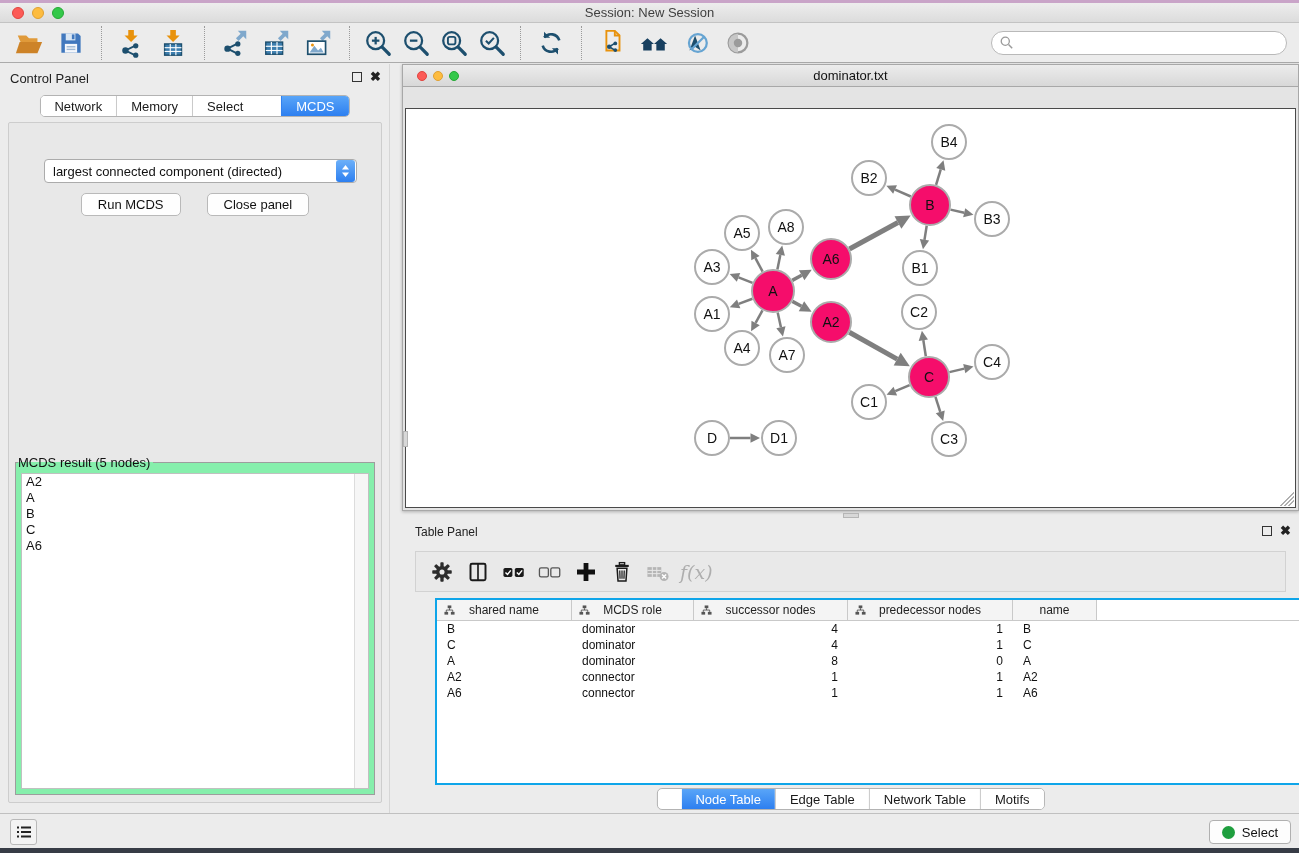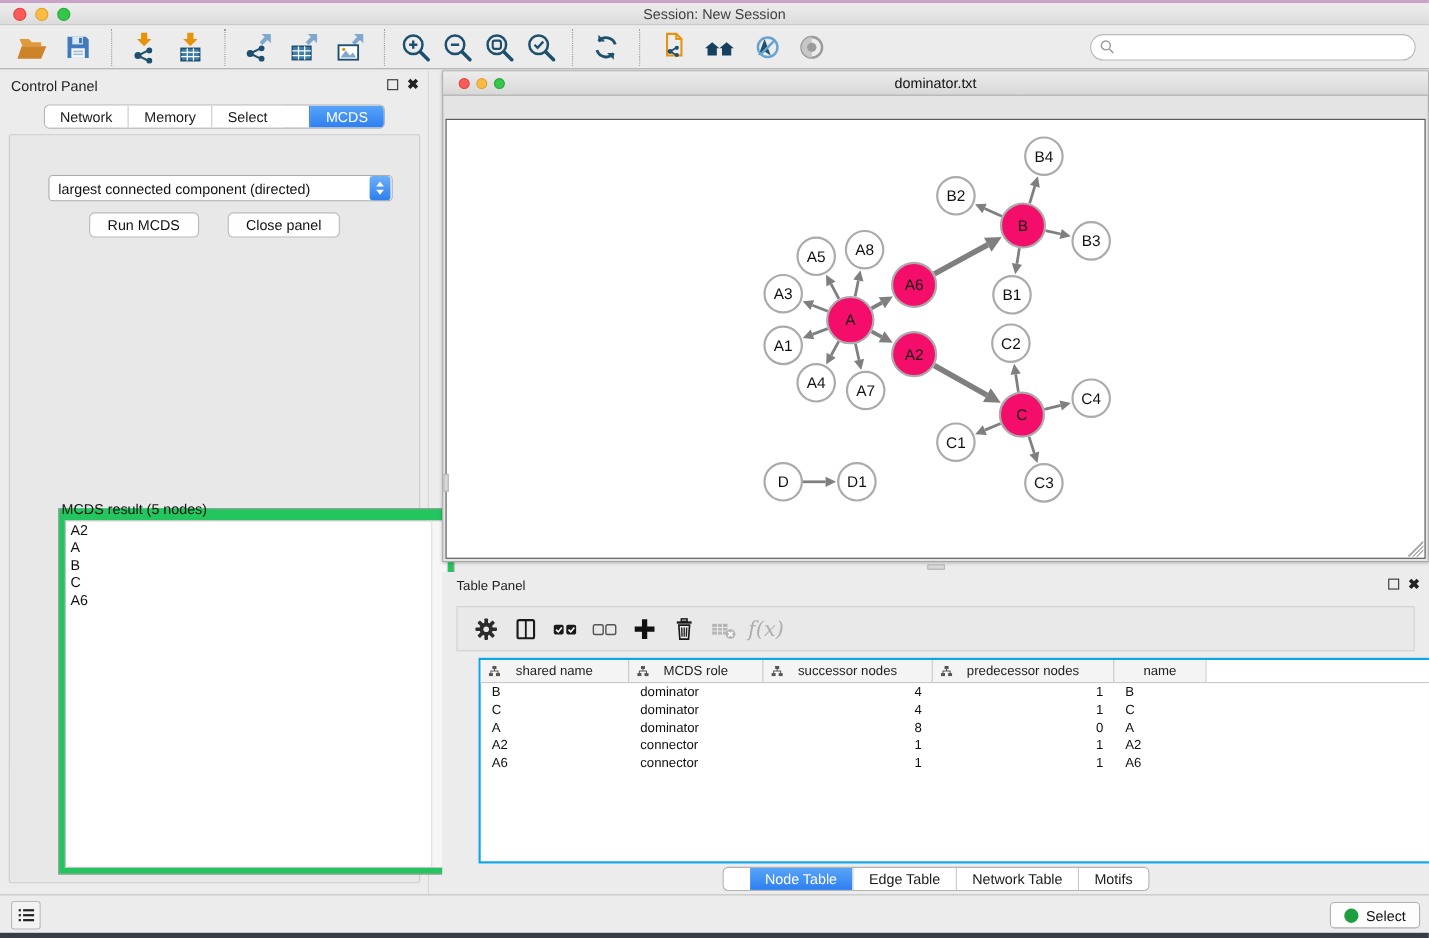--- a/index.html
+++ b/index.html
@@ -49,21 +49,21 @@
   .criterion { position:absolute; left:35px; top:36px; width:313px; height:24px; background:#fff;
     border:1px solid #ababab; border-radius:4px; display:flex; align-items:center; font-size:13px; color:#111; }
   .criterion .val { flex:1; padding-left:8px; white-space:nowrap; overflow:hidden; }
   .stepper { width:19px; height:22px; background:linear-gradient(#6cb0f9,#2d7ff0); border-radius:3px;
     margin-right:1px; display:flex; align-items:center; justify-content:center; }
   .cp-buttons { position:absolute; top:70px; left:0; right:0; display:flex; justify-content:center; gap:26px; }
   .mac-btn { height:23px; padding:0 16px; background:#fefefe; border:1px solid #b9b9b9; border-radius:5px;
     font-size:13px; color:#111; display:flex; align-items:center; }
 
   .result-fieldset { position:absolute; left:6px; top:332px; width:360px; height:340px;
-    border:1px solid #9d9d9d; padding:0; background:#22c55e;margin-left:38px; }
+    border:1px solid #9d9d9d; padding:0; background:#86efac; }
   .result-fieldset legend { font-size:13px; color:#111; margin-left:2px; padding:0 3px 0 0; }
   .result-list { position:absolute; left:5px; top:3px; right:5px; bottom:5px; background:#fff;
     border:1px solid #c0c0c0; font-size:13px; color:#111; overflow:hidden; }
   .result-list .item { padding:0 4px; height:16px; line-height:16px; }
   .result-scroll { position:absolute; right:0; top:0; bottom:0; width:14px; background:#f6f6f6;
     border-left:1px solid #dcdcdc; }
 
   
   .network-window { position:absolute; left:402px; top:64px; width:897px; height:447px;
     background:#e4e4e4; border:1px solid #a8a8a8; box-shadow:0 1px 3px rgba(0,0,0,.25); }

